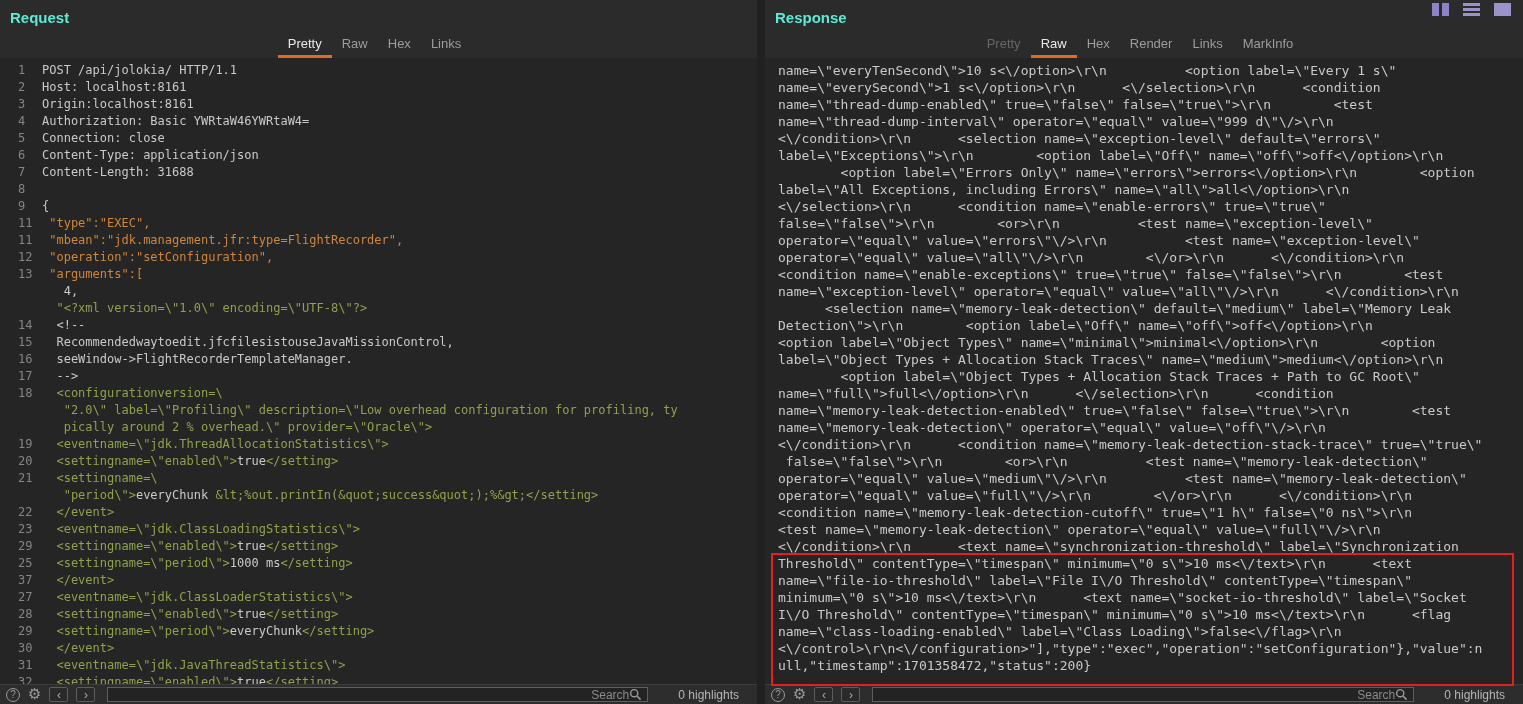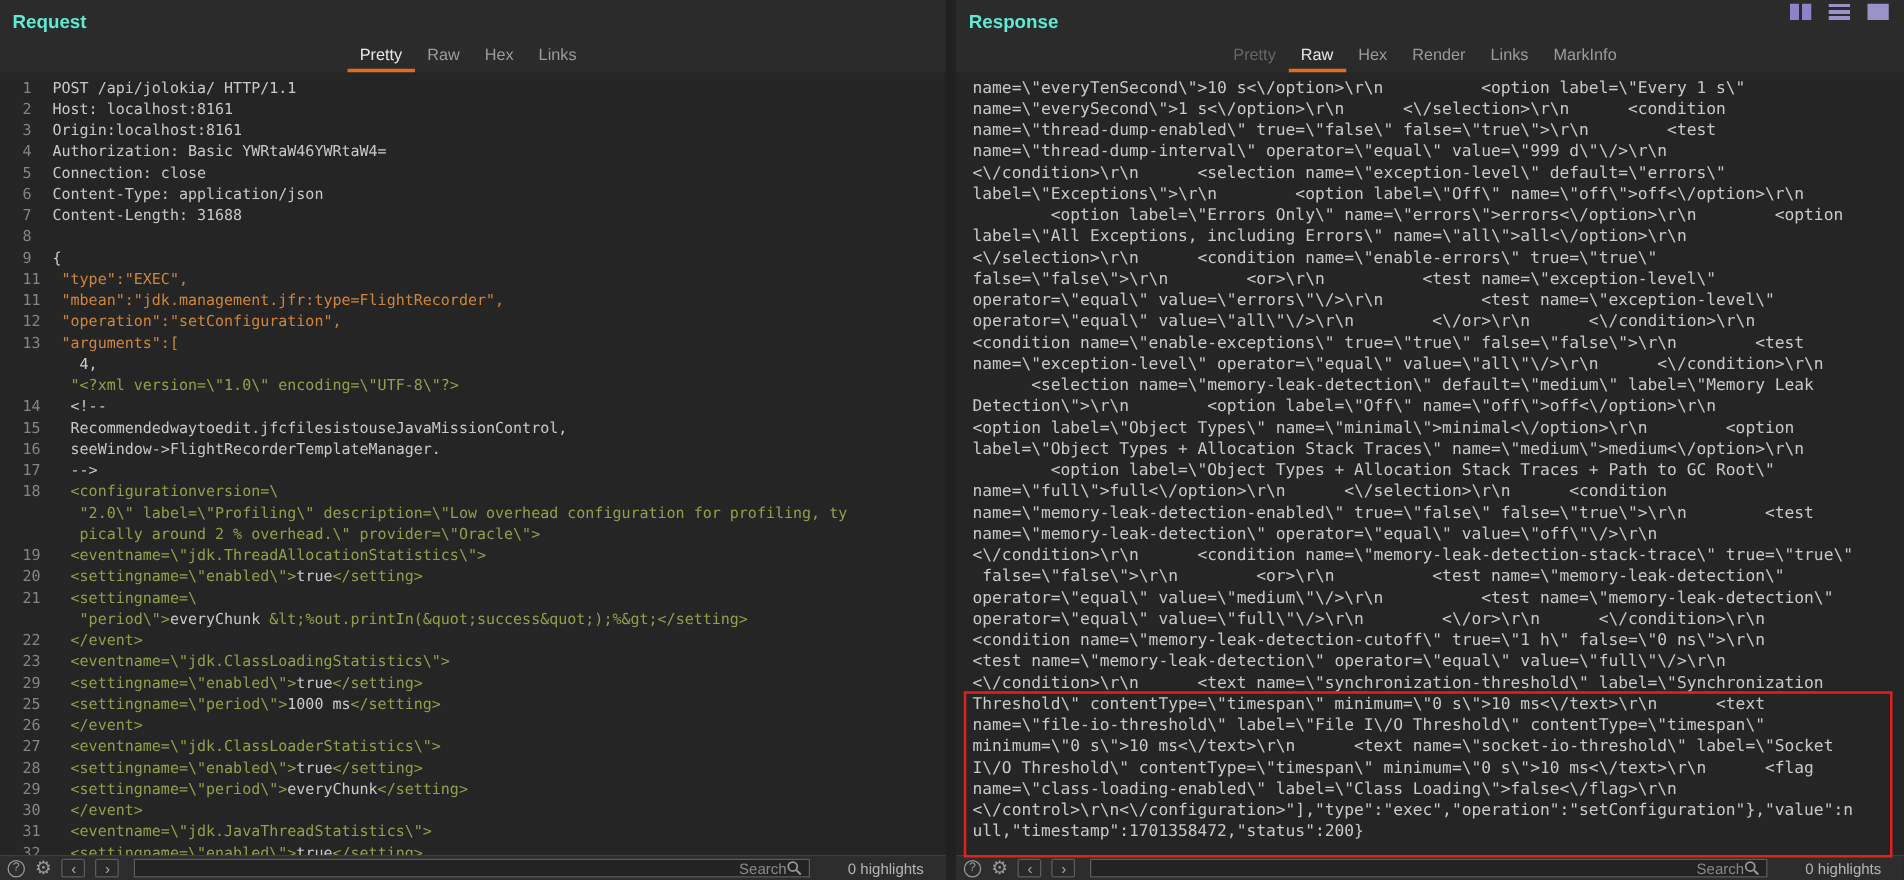--- a/index.html
+++ b/index.html
@@ -115,21 +115,21 @@
           <div class="code-row"><span class="gutter"></span><span class="c-g">   "2.0\" label=\"Profiling\" description=\"Low overhead configuration for profiling, ty</span></div>
           <div class="code-row"><span class="gutter"></span><span class="c-g">   pically around 2 % overhead.\" provider=\"Oracle\"&gt;</span></div>
           <div class="code-row"><span class="gutter">19</span><span class="c-g">  &lt;eventname=\"jdk.ThreadAllocationStatistics\"&gt;</span></div>
           <div class="code-row"><span class="gutter">20</span><span class="c-g">  &lt;settingname=\"enabled\"&gt;</span><span class="c-p">true</span><span class="c-g">&lt;/setting&gt;</span></div>
           <div class="code-row"><span class="gutter">21</span><span class="c-g">  &lt;settingname=\</span></div>
           <div class="code-row"><span class="gutter"></span><span class="c-g">   "period\"&gt;</span><span class="c-p">everyChunk </span><span class="c-g">&amp;lt;%out.printIn(&amp;quot;success&amp;quot;);%&amp;gt;&lt;/setting&gt;</span></div>
           <div class="code-row"><span class="gutter">22</span><span class="c-g">  &lt;/event&gt;</span></div>
           <div class="code-row"><span class="gutter">23</span><span class="c-g">  &lt;eventname=\"jdk.ClassLoadingStatistics\"&gt;</span></div>
           <div class="code-row"><span class="gutter">29</span><span class="c-g">  &lt;settingname=\"enabled\"&gt;</span><span class="c-p">true</span><span class="c-g">&lt;/setting&gt;</span></div>
           <div class="code-row"><span class="gutter">25</span><span class="c-g">  &lt;settingname=\"period\"&gt;</span><span class="c-p">1000 ms</span><span class="c-g">&lt;/setting&gt;</span></div>
-          <div class="code-row"><span class="gutter">26</span><span class="c-g">  &lt;/event&gt;</span></div>
+          <div class="code-row"><span class="gutter">37</span><span class="c-g">  &lt;/event&gt;</span></div>
           <div class="code-row"><span class="gutter">27</span><span class="c-g">  &lt;eventname=\"jdk.ClassLoaderStatistics\"&gt;</span></div>
           <div class="code-row"><span class="gutter">28</span><span class="c-g">  &lt;settingname=\"enabled\"&gt;</span><span class="c-p">true</span><span class="c-g">&lt;/setting&gt;</span></div>
           <div class="code-row"><span class="gutter">29</span><span class="c-g">  &lt;settingname=\"period\"&gt;</span><span class="c-p">everyChunk</span><span class="c-g">&lt;/setting&gt;</span></div>
           <div class="code-row"><span class="gutter">30</span><span class="c-g">  &lt;/event&gt;</span></div>
           <div class="code-row"><span class="gutter">31</span><span class="c-g">  &lt;eventname=\"jdk.JavaThreadStatistics\"&gt;</span></div>
           <div class="code-row"><span class="gutter">32</span><span class="c-g">  &lt;settingname=\"enabled\"&gt;</span><span class="c-p">true</span><span class="c-g">&lt;/setting&gt;</span></div>
         </div>
     </div>
     <div class="searchbar">
       <span class="help-icon">?</span>

